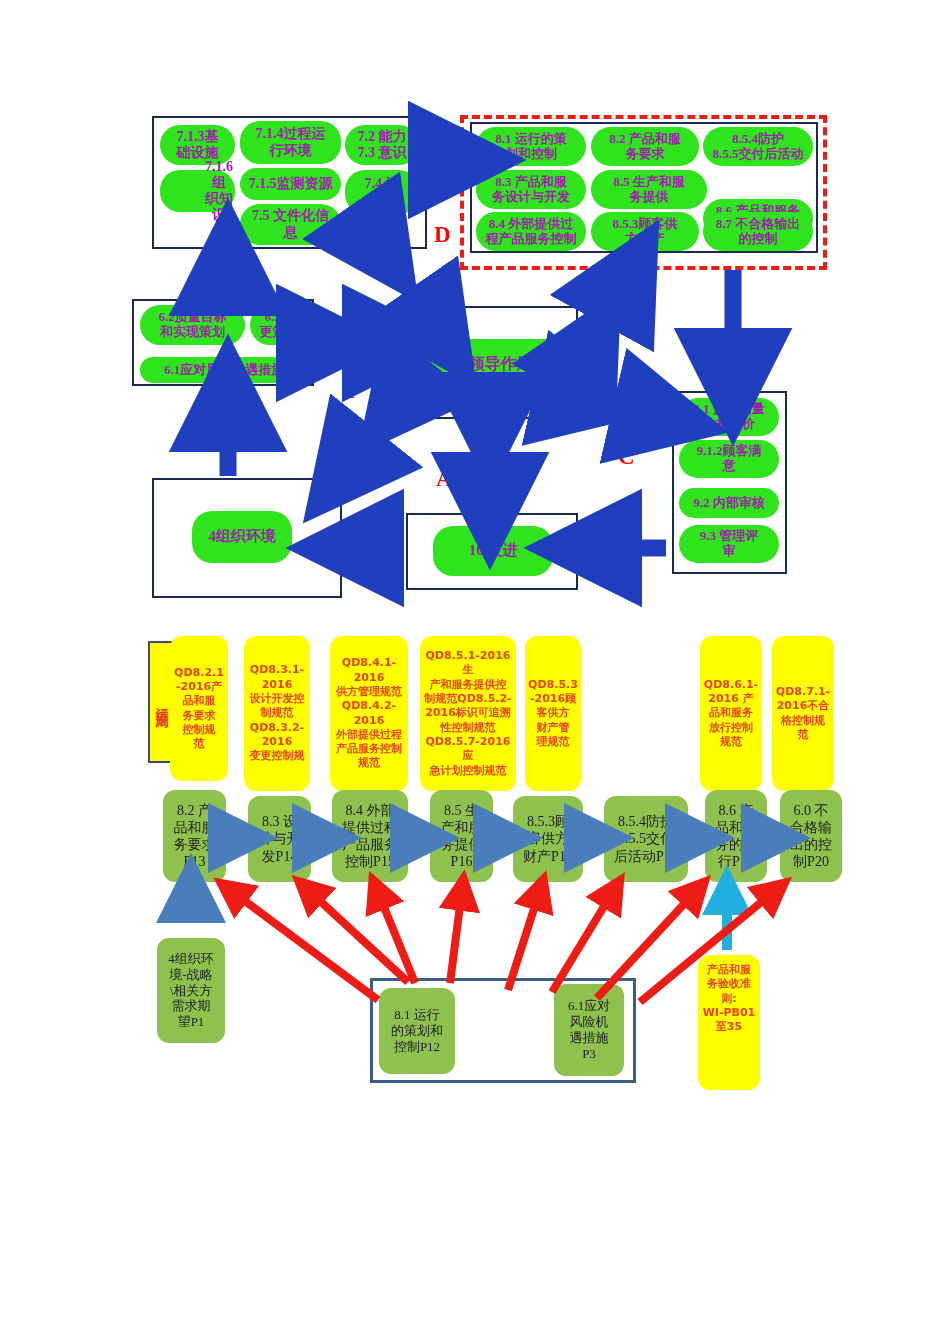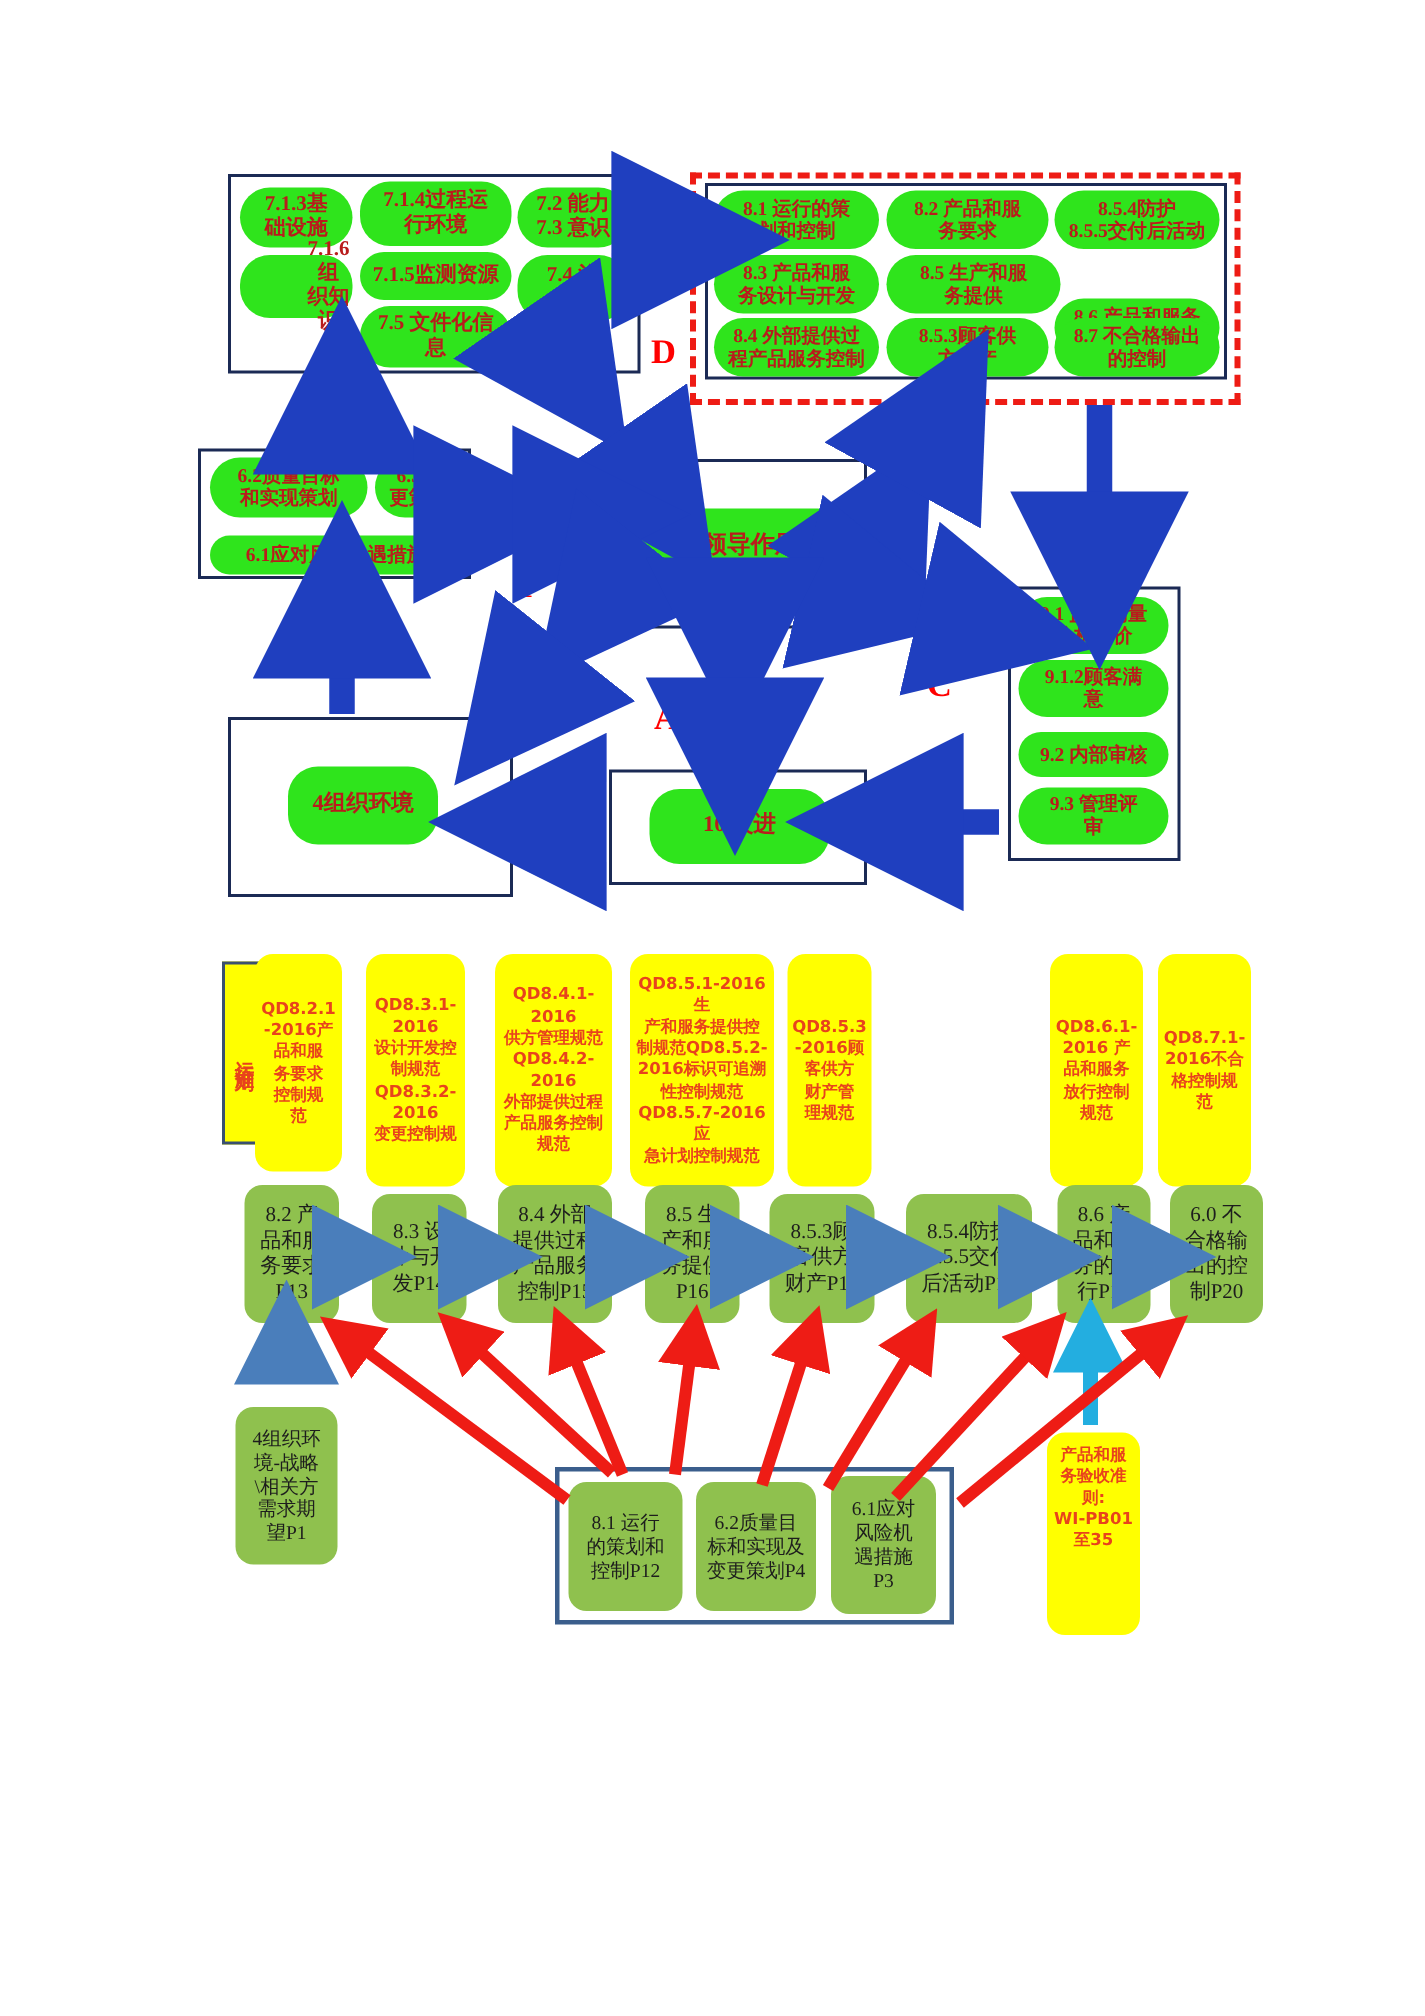--- a/index.html
+++ b/index.html
@@ -8,21 +8,21 @@
   .canvas{position:absolute;left:0;top:0;width:950px;height:1344px;}
   svg.arrows{position:absolute;left:0;top:0;width:950px;height:1344px;pointer-events:none;}
 
   
   .frame{position:absolute;border:2px solid #1b2a55;background:#fff;box-sizing:border-box;}
   .dashed{position:absolute;border:4px dashed #ee1c15;box-sizing:border-box;background:transparent;}
 
   
   .chip{position:absolute;background:#2fe41c;border-radius:20px;box-sizing:border-box;
         display:flex;align-items:center;justify-content:center;text-align:center;
-        font-weight:700;line-height:1.15;color:#b91c1c;padding:2px 3px;}
+        font-weight:700;line-height:1.15;color:#a21caf;padding:2px 3px;}
   .chip.big{background:#2fe41c;}
 
   
   .pchip{position:absolute;background:#8fc14e;border-radius:12px;box-sizing:border-box;
          display:flex;align-items:center;justify-content:center;text-align:center;
          font-weight:400;line-height:1.22;color:#1d1d1d;padding:3px 2px;
          font-family:"Liberation Serif","DejaVu Serif",serif;}
 
   
   .ychip{position:absolute;background:#ffff00;border-radius:12px;box-sizing:border-box;
@@ -194,23 +194,20 @@
   <div class="pchip" style="left:157px;top:938px;width:68px;height:105px;font-size:13px;white-space:pre-line;">4组织环
 境-战略
 \相关方
 需求期
 望P1</div>
 
   <div class="fgroup" style="left:370px;top:978px;width:266px;height:105px;"></div>
   <div class="pchip" style="left:379px;top:988px;width:76px;height:86px;font-size:13px;white-space:pre-line;">8.1 运行
 的策划和
 控制P12</div>
-  <div class="pchip" style="left:464px;top:988px;width:80px;height:86px;font-size:13px;white-space:pre-line;">6.2质量目
-标和实现及
-变更策划P4</div>
   <div class="pchip" style="left:554px;top:984px;width:70px;height:92px;font-size:13px;white-space:pre-line;">6.1应对
 风险机
 遇措施
 P3</div>
 
   <div class="ychip" style="left:698px;top:955px;width:62px;height:135px;font-size:11px;white-space:pre-line;align-items:flex-start;padding-top:8px;">产品和服
 务验收准
 则:
 WI-PB01
 至35</div>

